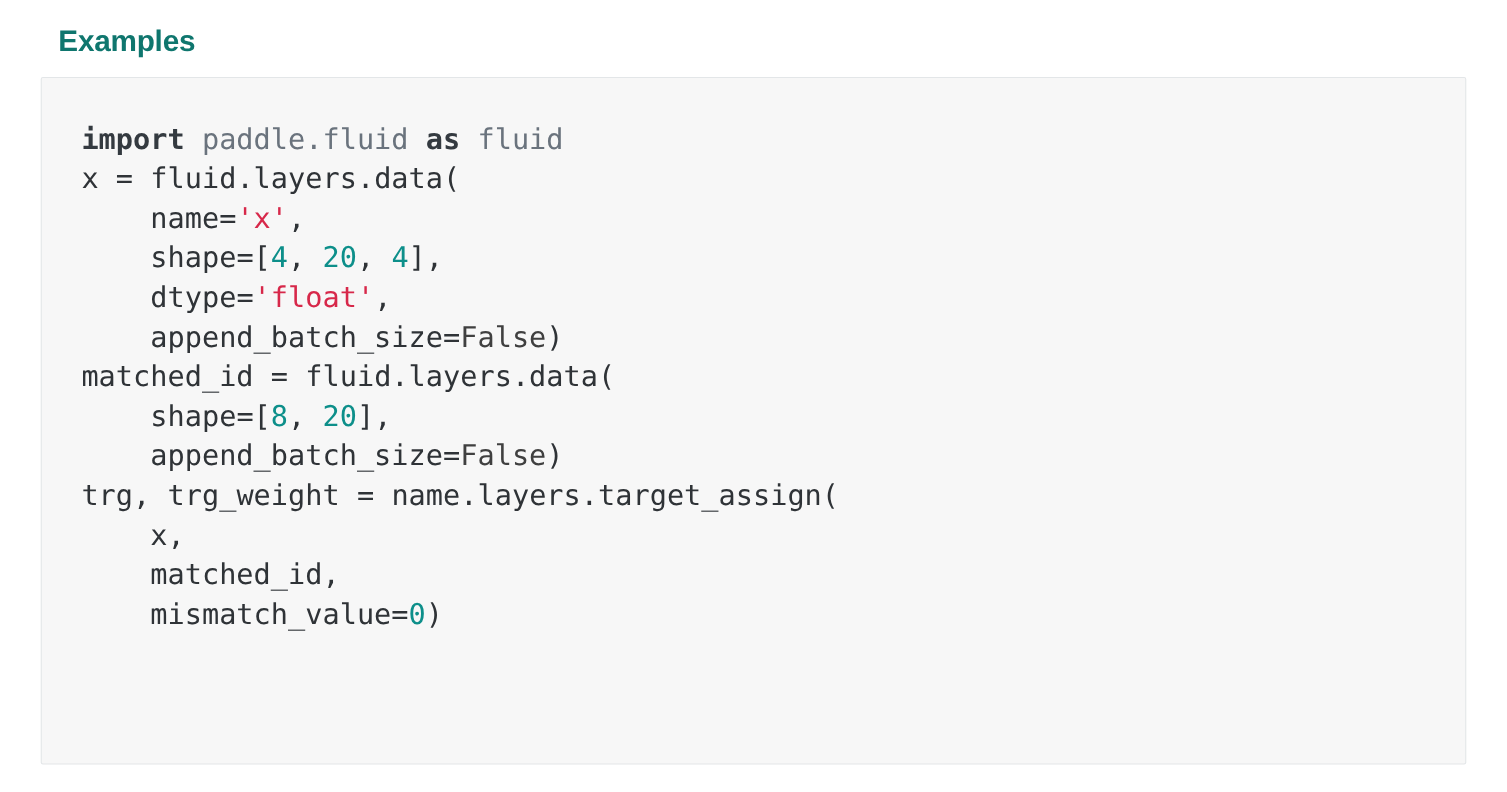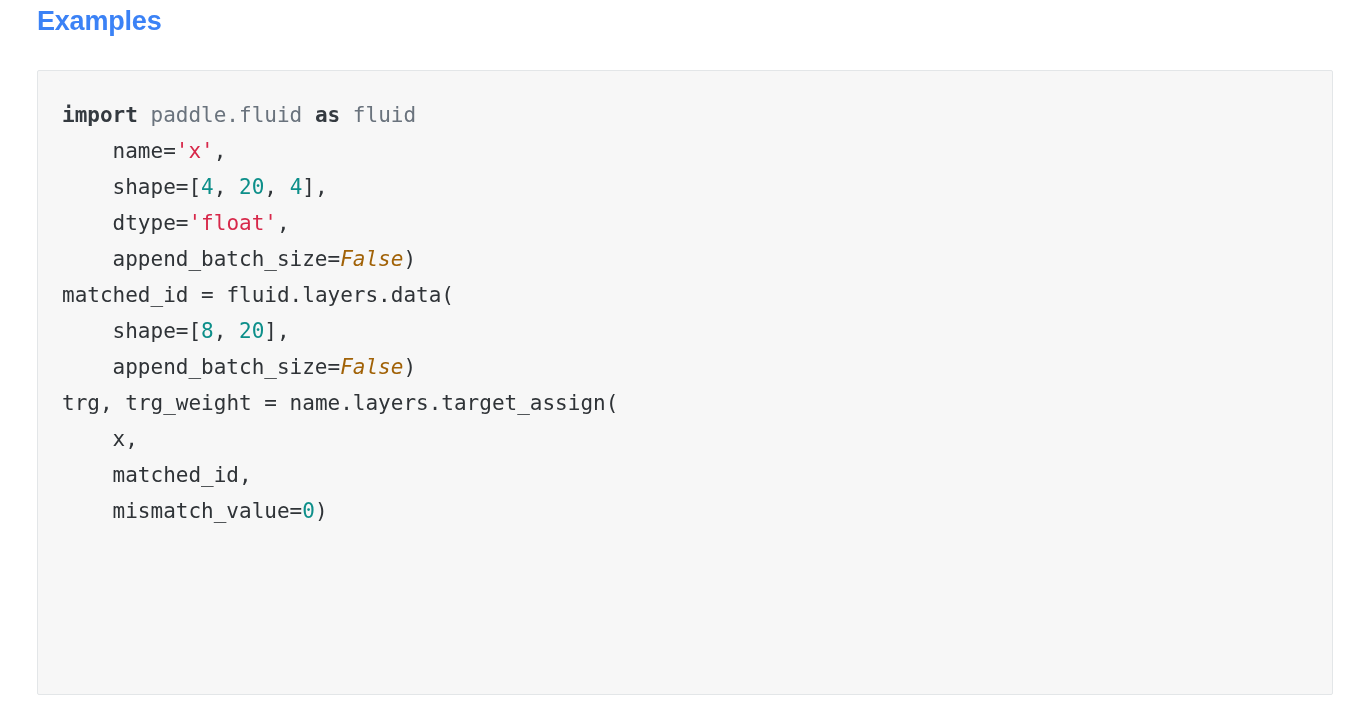--- a/index.html
+++ b/index.html
@@ -16,25 +16,25 @@
   .page {
     position: relative;
     width: 1370px;
     height: 720px;
     background: #ffffff;
   }
   .page-title {
     position: absolute;
     left: 37px;
     top: 4px;
-    margin: 0;
+    margin: 16px;
     font-family: "Liberation Sans", sans-serif;
     font-size: 27px;
     font-weight: bold;
-    color: #3b82f6;
+    color: #0f766e;
     letter-spacing: -0.2px;
     line-height: 34px;
   }
   .code-block {
     position: absolute;
     left: 37px;
     top: 70px;
     width: 1296px;
     height: 625px;
     box-sizing: border-box;
@@ -43,23 +43,23 @@
     border-radius: 2px;
     overflow: hidden;
   }
   .code-scroll {
     padding: 26px 24px 24px 24px;
     height: 100%;
     box-sizing: border-box;
     overflow: hidden;
   }
   pre.code {
-    margin: 0;
+    margin: 12px;
     font-family: "DejaVu Sans Mono", monospace;
-    font-size: 21px;
+    font-size: 26px;
     line-height: 36px;
     color: #2f3337;
     white-space: pre;
     tab-size: 4;
   }
   .code-line {
     display: block;
     min-height: 36px;
     white-space: pre;
   }
@@ -73,40 +73,40 @@
   .tok-name {
     color: #2f3337;
   }
   .tok-str {
     color: #d7284a;
   }
   .tok-num {
     color: #0d8f8a;
   }
   .tok-const {
-    color: #a16207;
-    font-style: italic;
+    color: #404040;
   }
   .tok-punc {
     color: #2f3337;
   }
   .tok-op {
     color: #2f3337;
   }
 </style>
 </head>
 <body>
 
 <div class="page">
 
   <h2 class="page-title">Examples</h2>
 
   <div class="code-block">
     <div class="code-scroll">
       <pre class="code"><code id="code-root"><span class="code-line"><span class="tok-kw">import</span><span> </span><span class="tok-mod">paddle.fluid</span><span> </span><span class="tok-kw">as</span><span> </span><span class="tok-mod">fluid</span>
+</span><span class="code-line"><span class="tok-name">x</span><span class="tok-op"> = </span><span class="tok-name">fluid.layers.data</span><span class="tok-punc">(</span>
 </span><span class="code-line"><span class="tok-name">    name</span><span class="tok-op">=</span><span class="tok-str">'x'</span><span class="tok-punc">,</span>
 </span><span class="code-line"><span class="tok-name">    shape</span><span class="tok-op">=</span><span class="tok-punc">[</span><span class="tok-num">4</span><span class="tok-punc">, </span><span class="tok-num">20</span><span class="tok-punc">, </span><span class="tok-num">4</span><span class="tok-punc">],</span>
 </span><span class="code-line"><span class="tok-name">    dtype</span><span class="tok-op">=</span><span class="tok-str">'float'</span><span class="tok-punc">,</span>
 </span><span class="code-line"><span class="tok-name">    append_batch_size</span><span class="tok-op">=</span><span class="tok-const">False</span><span class="tok-punc">)</span>
 </span><span class="code-line"><span class="tok-name">matched_id</span><span class="tok-op"> = </span><span class="tok-name">fluid.layers.data</span><span class="tok-punc">(</span>
 </span><span class="code-line"><span class="tok-name">    shape</span><span class="tok-op">=</span><span class="tok-punc">[</span><span class="tok-num">8</span><span class="tok-punc">, </span><span class="tok-num">20</span><span class="tok-punc">],</span>
 </span><span class="code-line"><span class="tok-name">    append_batch_size</span><span class="tok-op">=</span><span class="tok-const">False</span><span class="tok-punc">)</span>
 </span><span class="code-line"><span class="tok-name">trg</span><span class="tok-punc">, </span><span class="tok-name">trg_weight</span><span class="tok-op"> = </span><span class="tok-name">name.layers.target_assign</span><span class="tok-punc">(</span>
 </span><span class="code-line"><span class="tok-name">    x</span><span class="tok-punc">,</span>
 </span><span class="code-line"><span class="tok-name">    matched_id</span><span class="tok-punc">,</span>

